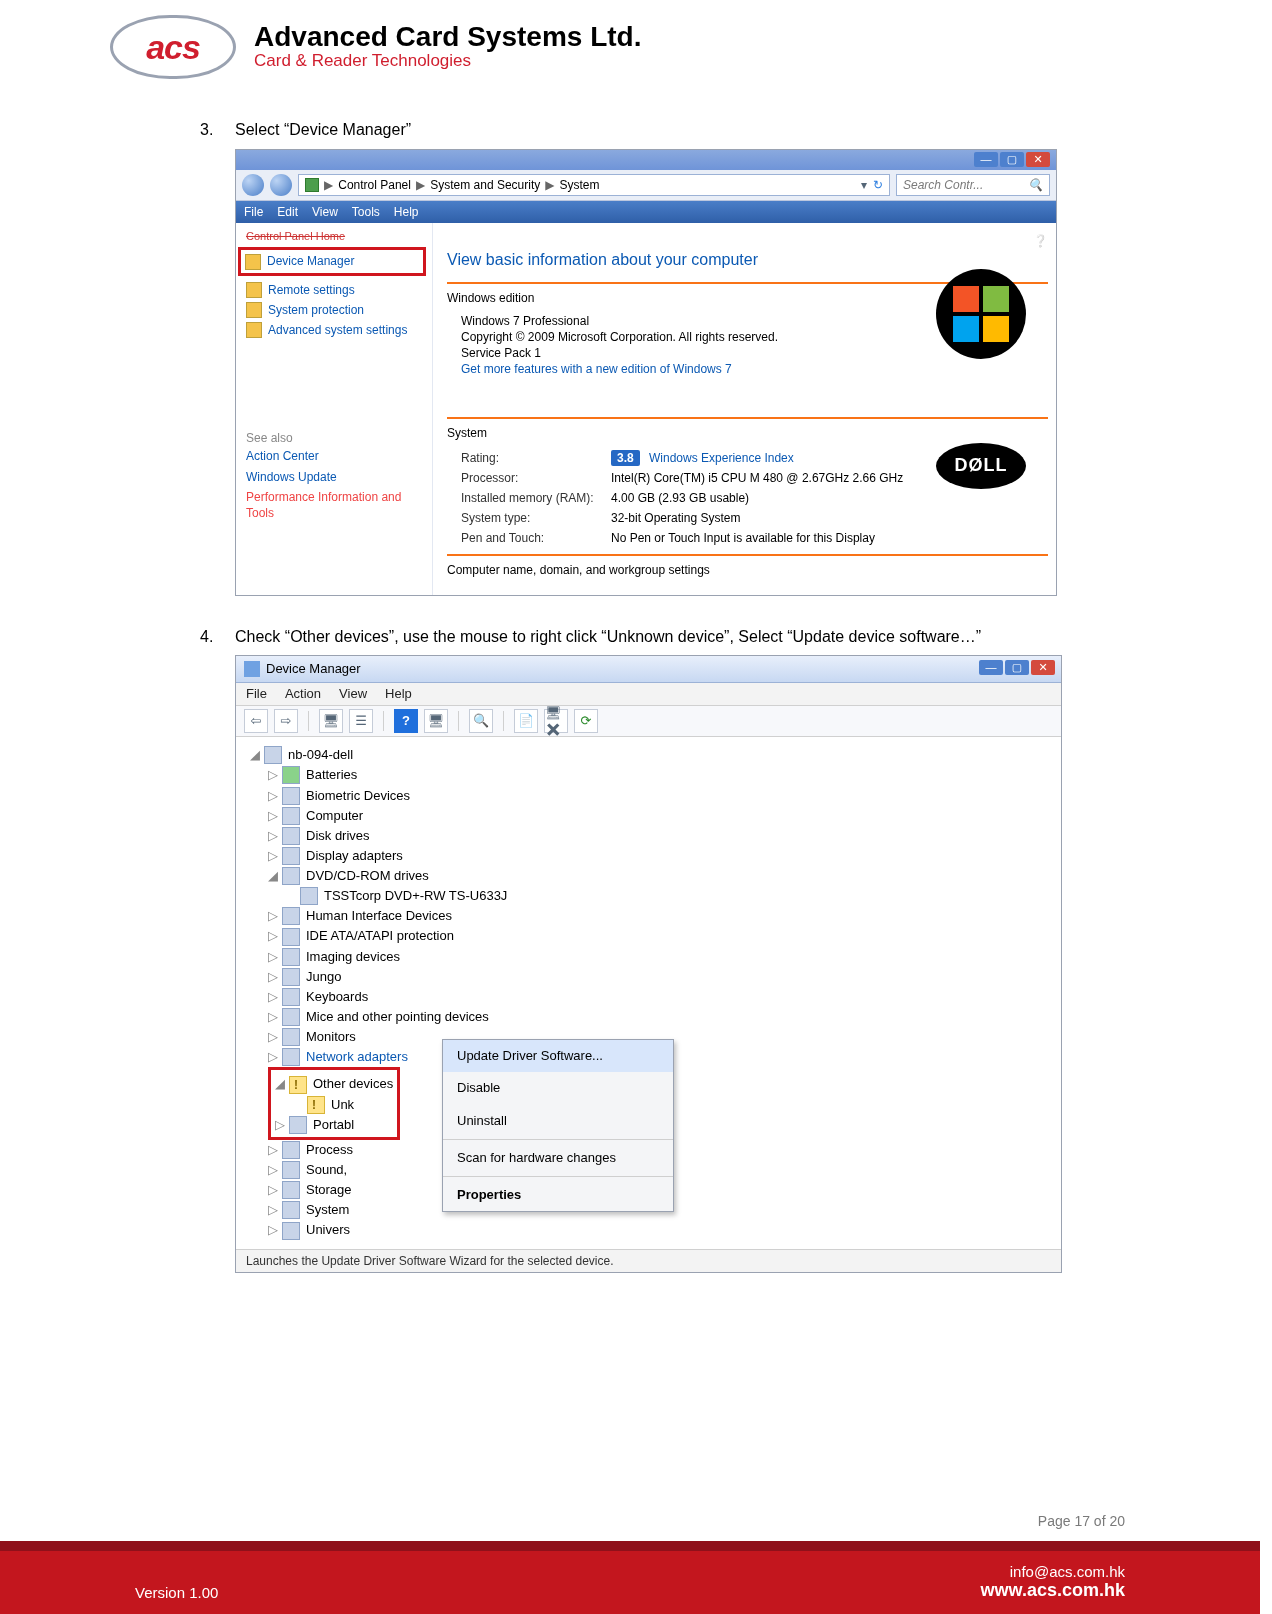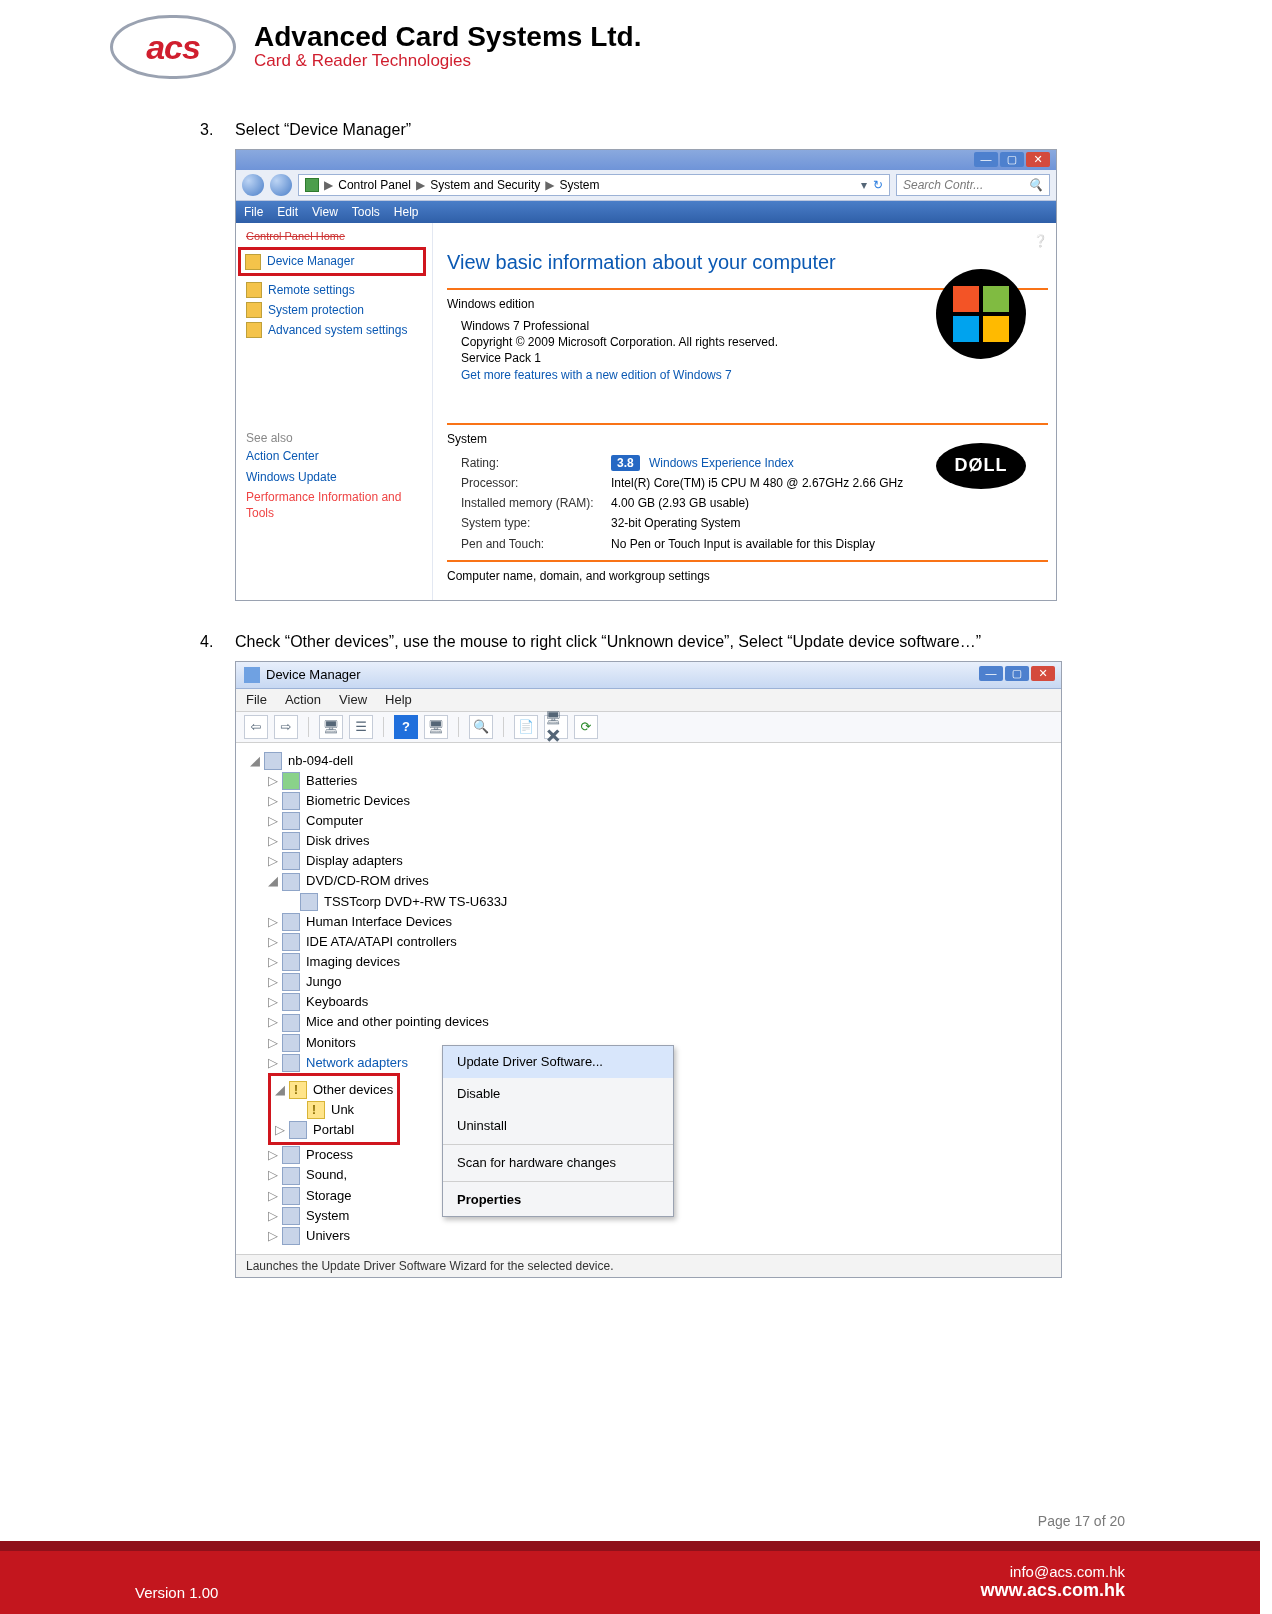--- a/index.html
+++ b/index.html
@@ -29,21 +29,21 @@
 .srch .mag{margin-left:auto;color:#3366aa}
 .menbar{height:22px;background:linear-gradient(#4a7ec8,#2f5fa8);color:#fff;display:flex;align-items:center;padding:0 8px;font-size:12px;gap:14px}
 .ss1body{display:flex;background:#fff}
 .leftp{width:180px;padding:6px 6px 20px 10px;font-size:12px;color:#0b59b3;background:#fff}
 .cph{color:#888;font-size:11px;margin-bottom:4px;position:relative}
 .redbox{border:3px solid #d0161e;padding:3px 4px;margin:2px 0 4px -8px;color:#0b59b3;display:flex;align-items:center;gap:6px}
 .sq{width:14px;height:14px;background:#f4c34a;border:1px solid #bfa03a;display:inline-block}
 .llink{display:flex;align-items:center;gap:6px;padding:2px 0;color:#0b59b3}
 .seealso{margin-top:90px;color:#888;font-size:12px}
 .rightp{flex:1;padding:10px 8px 10px 14px;border-left:1px solid #e3e8f2;font-size:12px;position:relative}
-.rtitle{color:#0b59b3;font-size:20px;margin-bottom:12px}
+.rtitle{color:#0b59b3;font-size:16px;margin-bottom:12px}
 .grp{border-top:2px solid #f97316;padding-top:6px;margin-top:6px}
 .grplbl{color:#000;margin-bottom:6px}
 .row{display:flex;padding:2px 0}
 .row .lab{width:150px;color:#333}
 .row .val{color:#000}
 .lnk{color:#0b59b3}
 .winlogo{position:absolute;right:30px;top:46px;width:90px;height:90px;background:#000;border-radius:50%;display:flex;align-items:center;justify-content:center}
 .winlogo .wl{width:56px;height:56px;display:grid;grid-template-columns:1fr 1fr;grid-template-rows:1fr 1fr;gap:4px}
 .wl span:nth-child(1){background:#f35426}
 .wl span:nth-child(2){background:#80bb41}
@@ -289,21 +289,21 @@
                 <span>TSSTcorp DVD+-RW TS-U633J</span>
               </div>
       <div class="node ind1">
                 <span class="tw">▷</span>
                 <span class="ic"></span>
                 <span>Human Interface Devices</span>
               </div>
       <div class="node ind1">
                 <span class="tw">▷</span>
                 <span class="ic"></span>
-                <span>IDE ATA/ATAPI controllers</span>
+                <span>IDE ATA/ATAPI protection</span>
               </div>
       <div class="node ind1">
                 <span class="tw">▷</span>
                 <span class="ic"></span>
                 <span>Imaging devices</span>
               </div>
       <div class="node ind1">
                 <span class="tw">▷</span>
                 <span class="ic"></span>
                 <span>Jungo</span>

